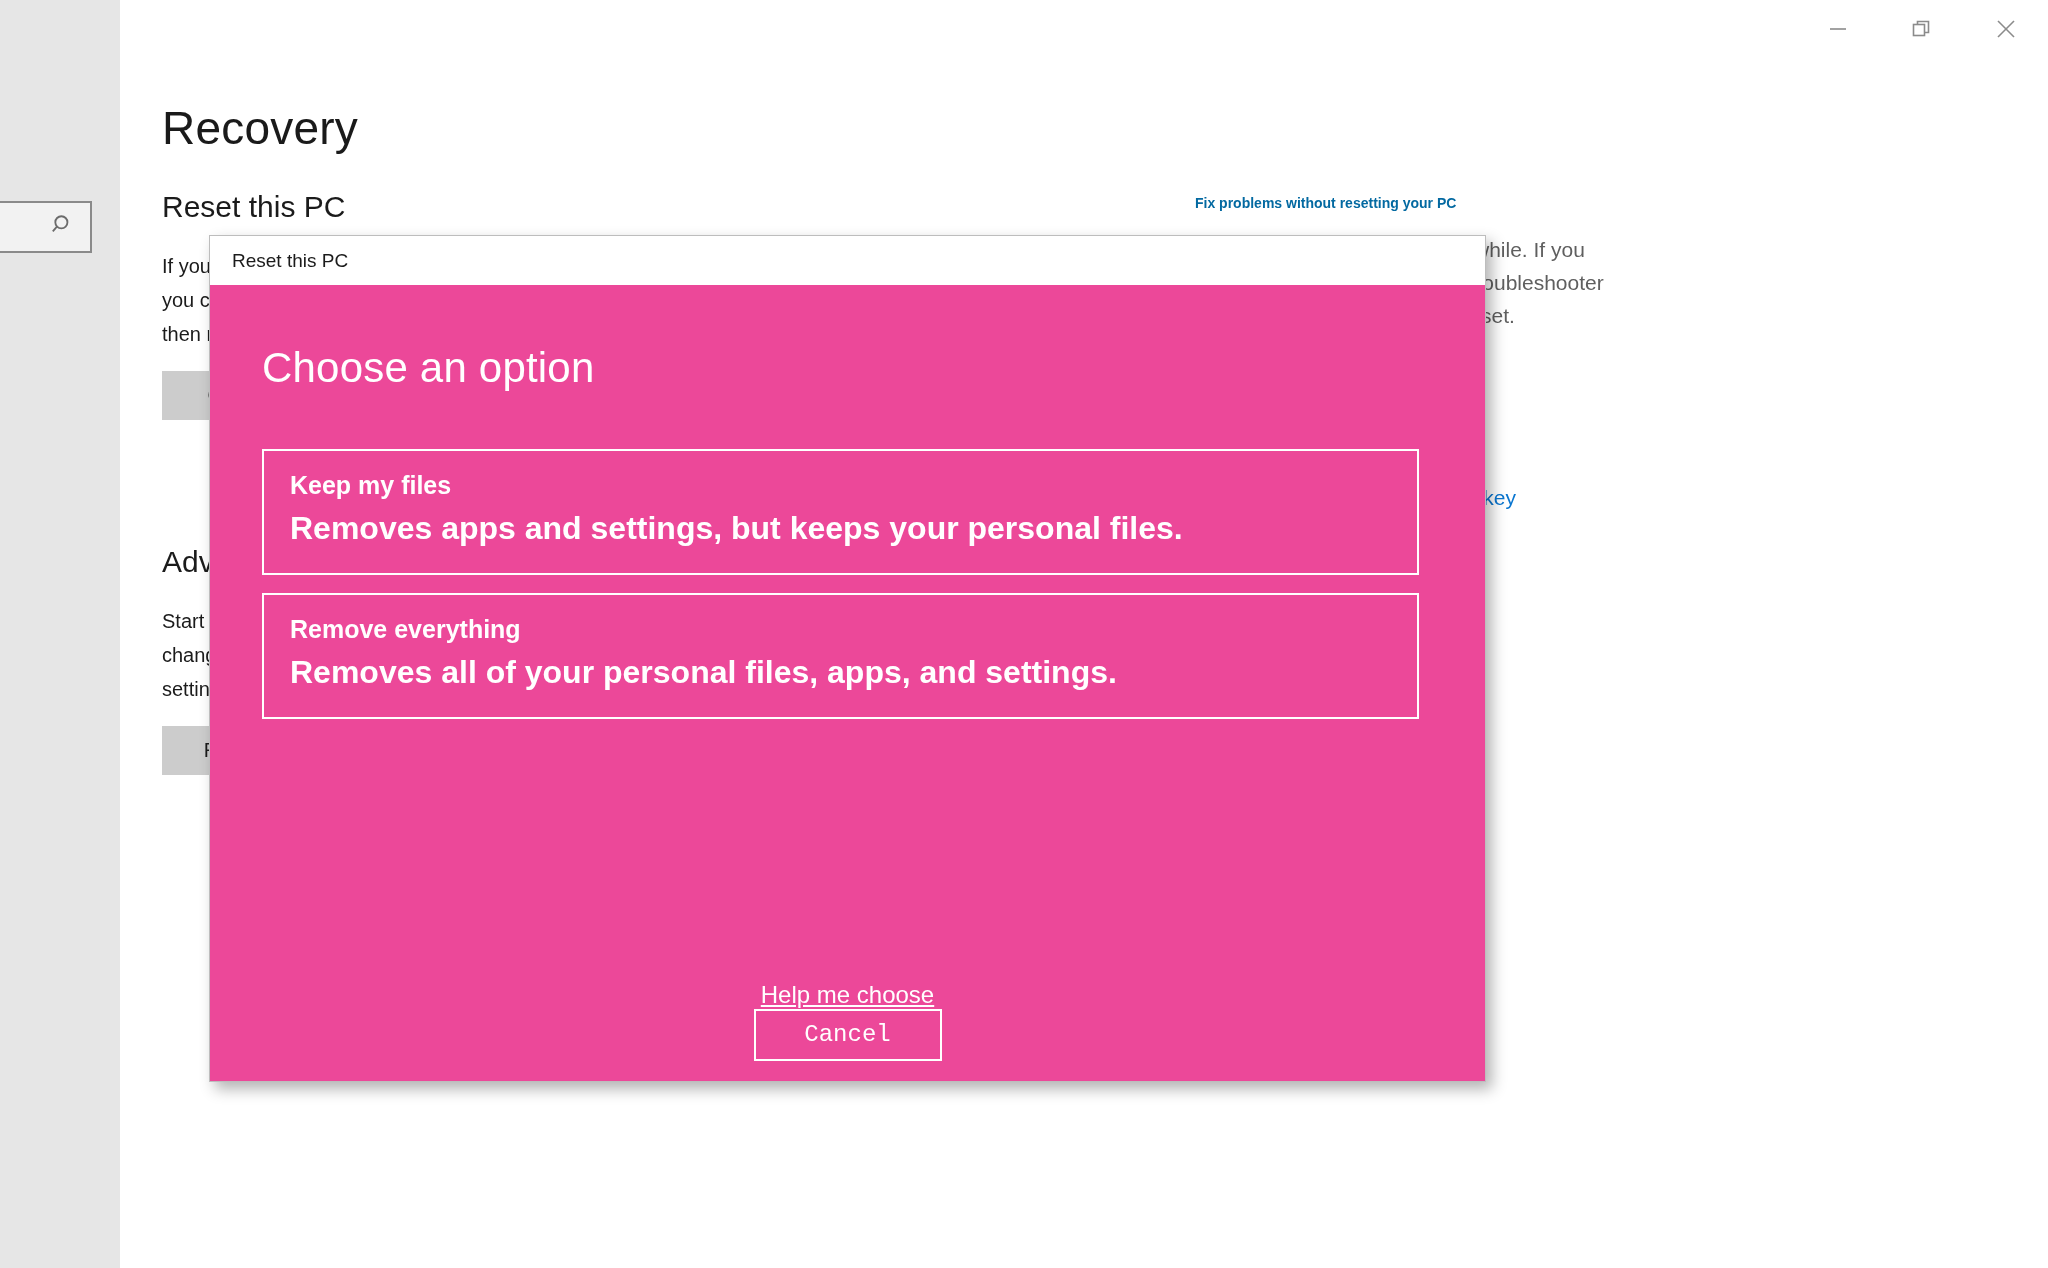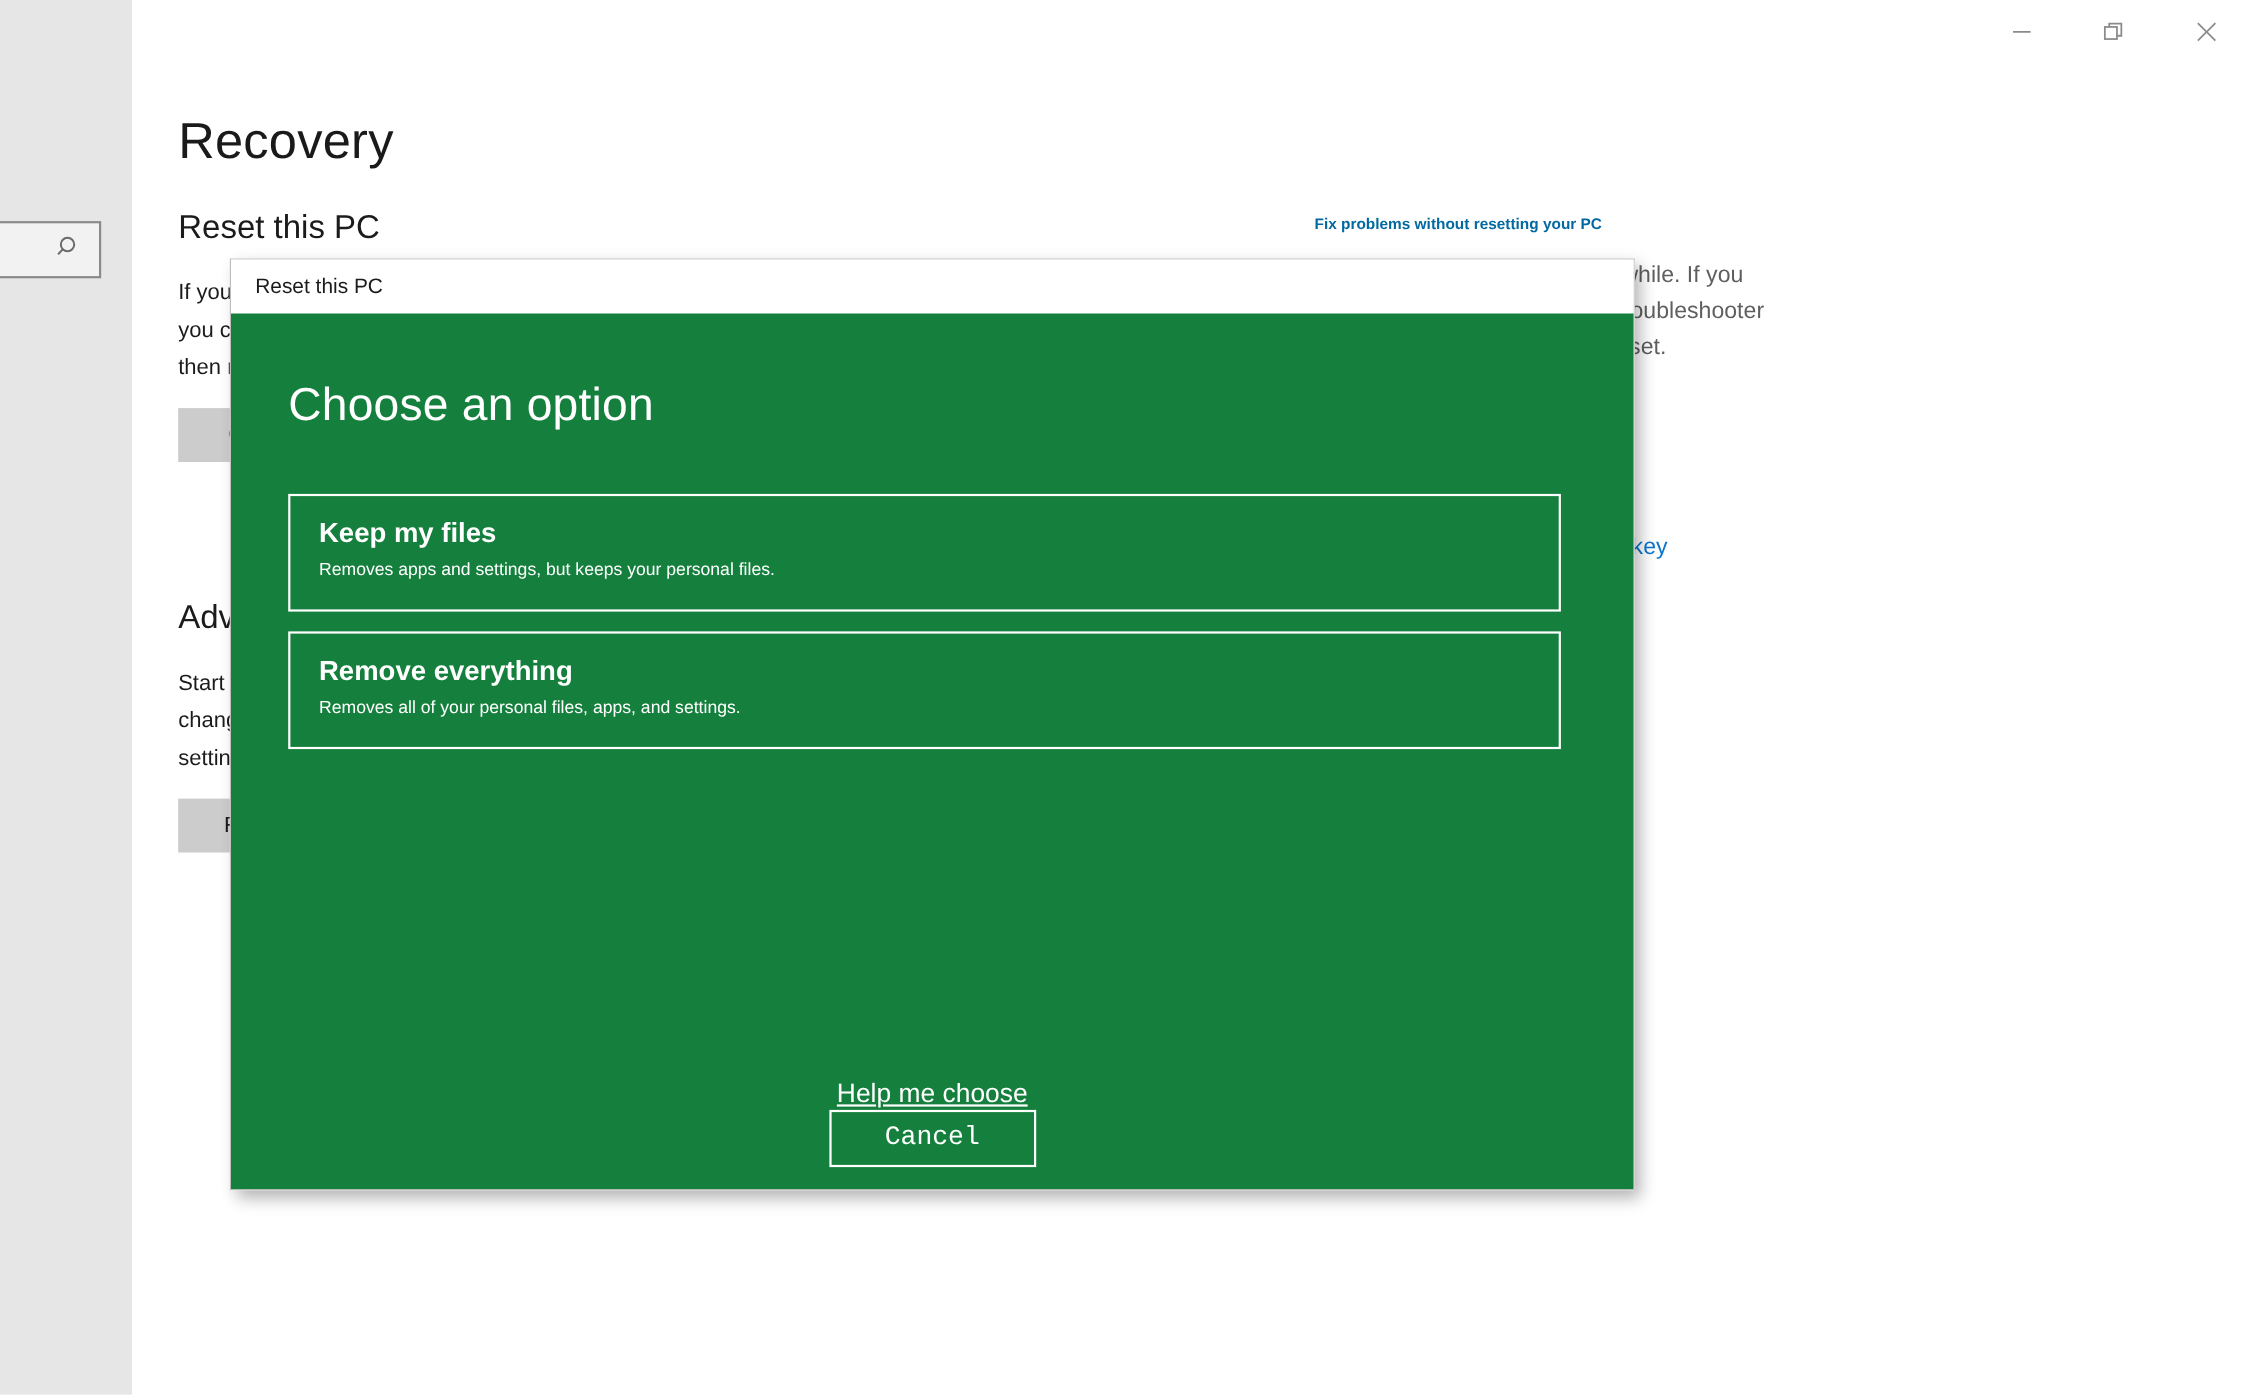--- a/index.html
+++ b/index.html
@@ -178,21 +178,21 @@
     align-items: center;
     padding-left: 22px;
     flex: 0 0 49px;
   }
   .dialog-title {
     font-size: 19px;
     color: #1b1b1b;
   }
   .dialog-body {
     flex: 1 1 auto;
-    background: #15803d;
+    background: #ec4899;
     position: relative;
     padding: 0 52px;
   }
   .dialog-heading {
     position: absolute;
     left: 52px; top: 62px;
     font-size: 42px;
     font-weight: 300;
     color: #ffffff;
     line-height: 1;
@@ -211,22 +211,22 @@
     background: transparent;
   }
   .option-title {
     font-size: 25px;
     font-weight: 700;
     color: #ffffff;
     margin-bottom: 9px;
     line-height: 1.15;
   }
   .option-desc {
-    font-size: 16px;
-    font-weight: 400;
+    font-size: 32px;
+    font-weight: 700;
     color: #ffffff;
     line-height: 1.2;
   }
 
   .dialog-footer {
     position: absolute;
     left: 52px; right: 52px;
     bottom: 42px;
     height: 58px;
     display: flex;

